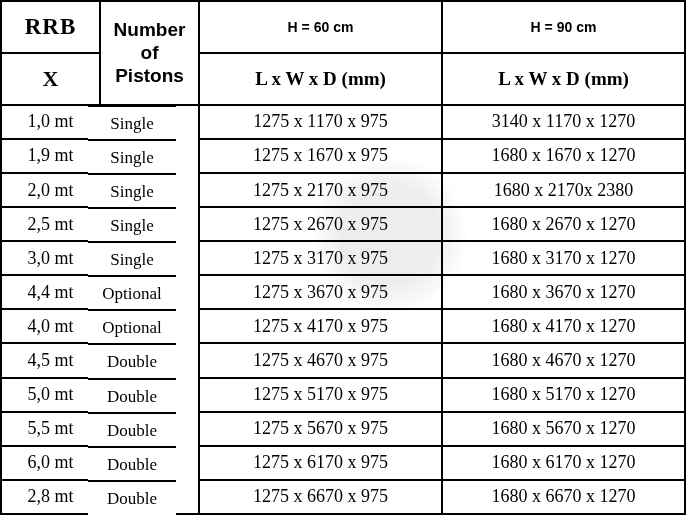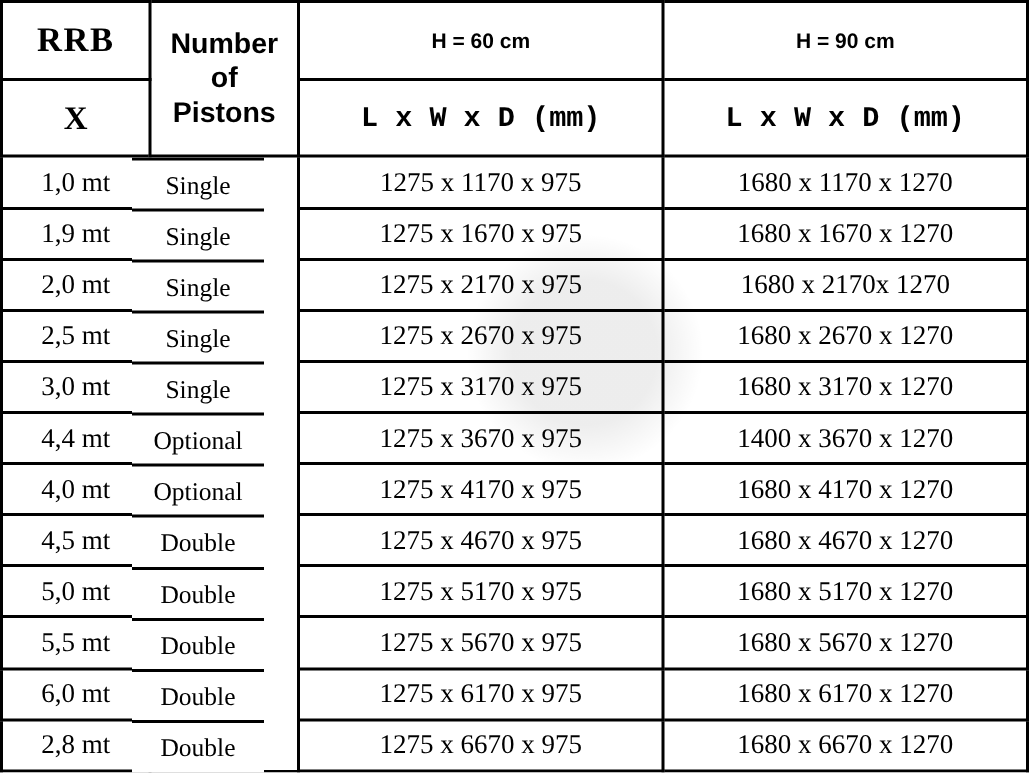--- a/index.html
+++ b/index.html
@@ -54,21 +54,21 @@
     font-weight: bold;
     font-size: 19px;
     line-height: 1.22;
   }
   .hdr-h {
     font-family: "Liberation Sans", sans-serif;
     font-weight: bold;
     font-size: 14px;
   }
   .hdr-lwd {
-    font-family: Liberation Mono, monospace;
+    font-family: Liberation Serif, serif;
     font-weight: bold;
     font-size: 19px;
   }
   .cell-x {
     font-size: 18px;
     margin-top: 44px;
   }
   .cell-dim {
     font-size: 18px;
     margin-left: 23px;
@@ -128,46 +128,46 @@
         <td class="hdr-lwd">L x W x D (mm)</td>
         <td class="hdr-lwd">L x W x D (mm)</td>
       </tr>
 
       <tr>
         <td class="cell-x">1,0 mt</td>
         <td class="vertical-cell" rowspan="12">
           <span class="vertical-label">BLOCKER CABINET</span>
         </td>
         <td class="cell-dim">1275 x 1170 x 975</td>
-        <td class="cell-dim">1680 x 1170 x 1270</td>
+        <td class="cell-dim">3140 x 1170 x 1270</td>
       </tr>
       <tr>
         <td class="cell-x">1,9 mt</td>
         <td class="cell-dim">1275 x 1670 x 975</td>
         <td class="cell-dim">1680 x 1670 x 1270</td>
       </tr>
       <tr>
         <td class="cell-x">2,0 mt</td>
         <td class="cell-dim">1275 x 2170 x 975</td>
-        <td class="cell-dim">1680 x 2170x 1270</td>
+        <td class="cell-dim">1680 x 2170x 2380</td>
       </tr>
       <tr>
         <td class="cell-x">2,5 mt</td>
         <td class="cell-dim">1275 x 2670 x 975</td>
         <td class="cell-dim">1680 x 2670 x 1270</td>
       </tr>
       <tr>
         <td class="cell-x">3,0 mt</td>
         <td class="cell-dim">1275 x 3170 x 975</td>
         <td class="cell-dim">1680 x 3170 x 1270</td>
       </tr>
       <tr>
         <td class="cell-x">4,4 mt</td>
         <td class="cell-dim">1275 x 3670 x 975</td>
-        <td class="cell-dim">1400 x 3670 x 1270</td>
+        <td class="cell-dim">1680 x 3670 x 1270</td>
       </tr>
       <tr>
         <td class="cell-x">4,0 mt</td>
         <td class="cell-dim">1275 x 4170 x 975</td>
         <td class="cell-dim">1680 x 4170 x 1270</td>
       </tr>
       <tr>
         <td class="cell-x">4,5 mt</td>
         <td class="cell-dim">1275 x 4670 x 975</td>
         <td class="cell-dim">1680 x 4670 x 1270</td>

